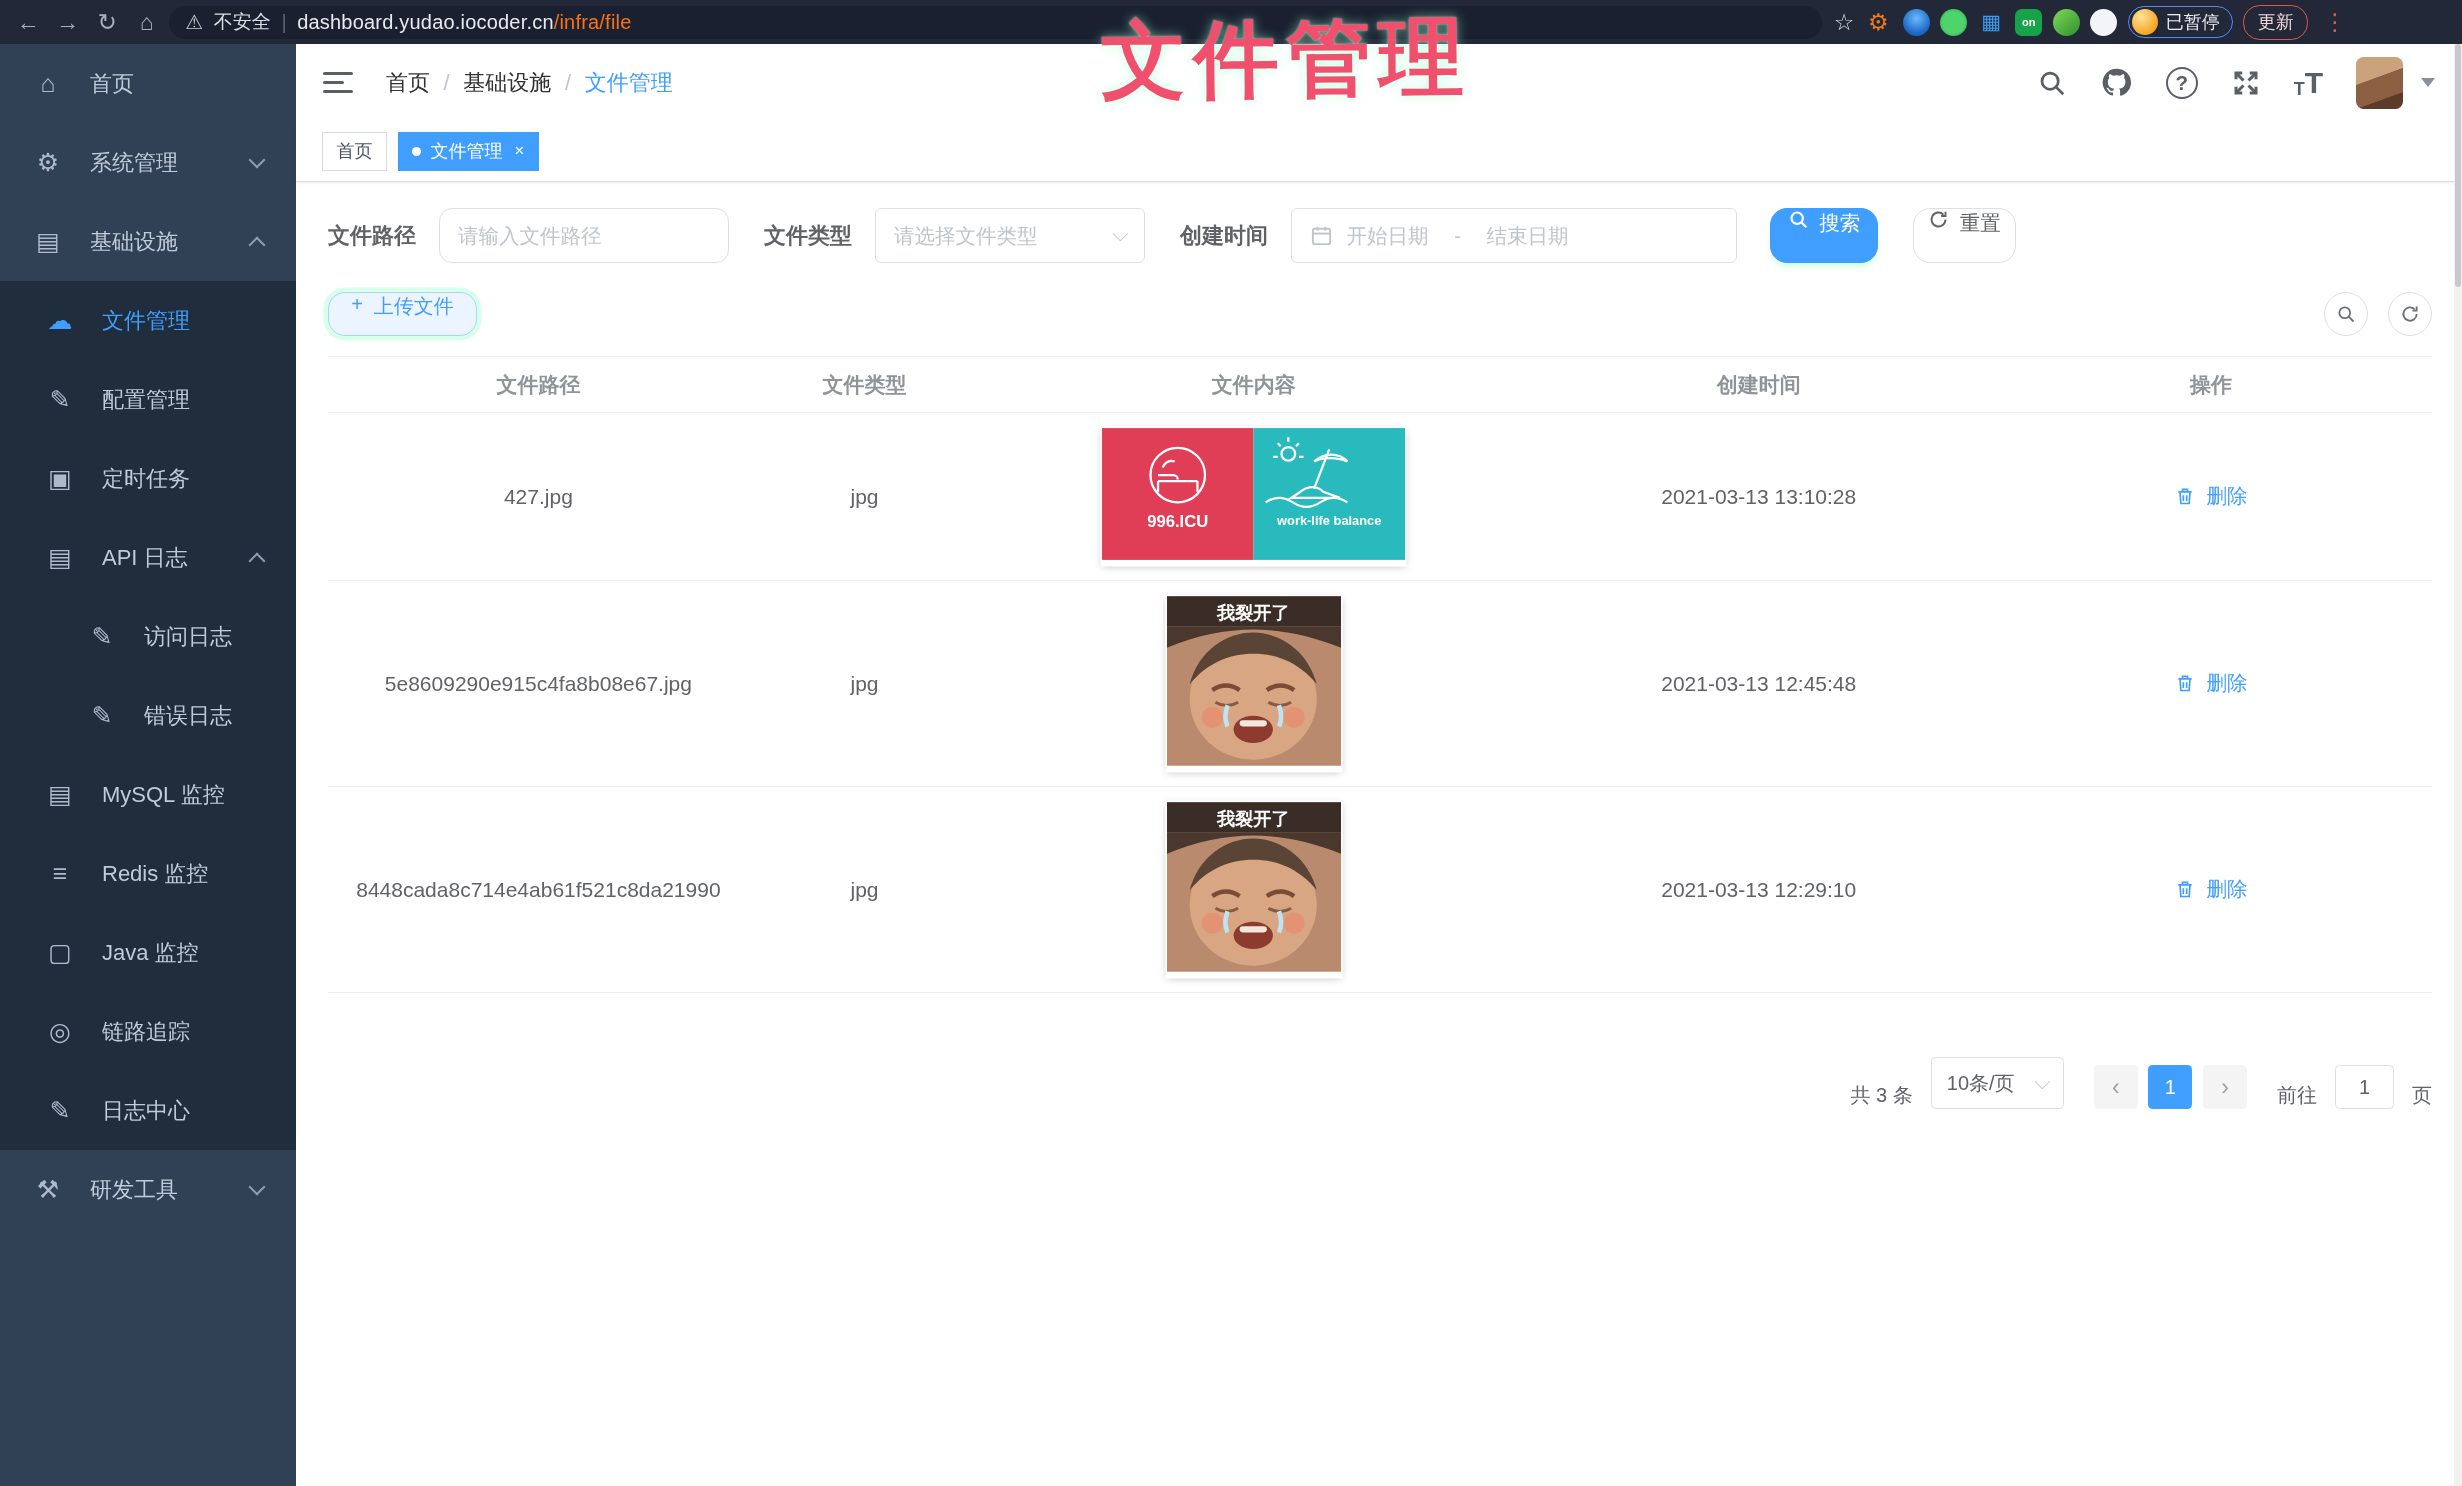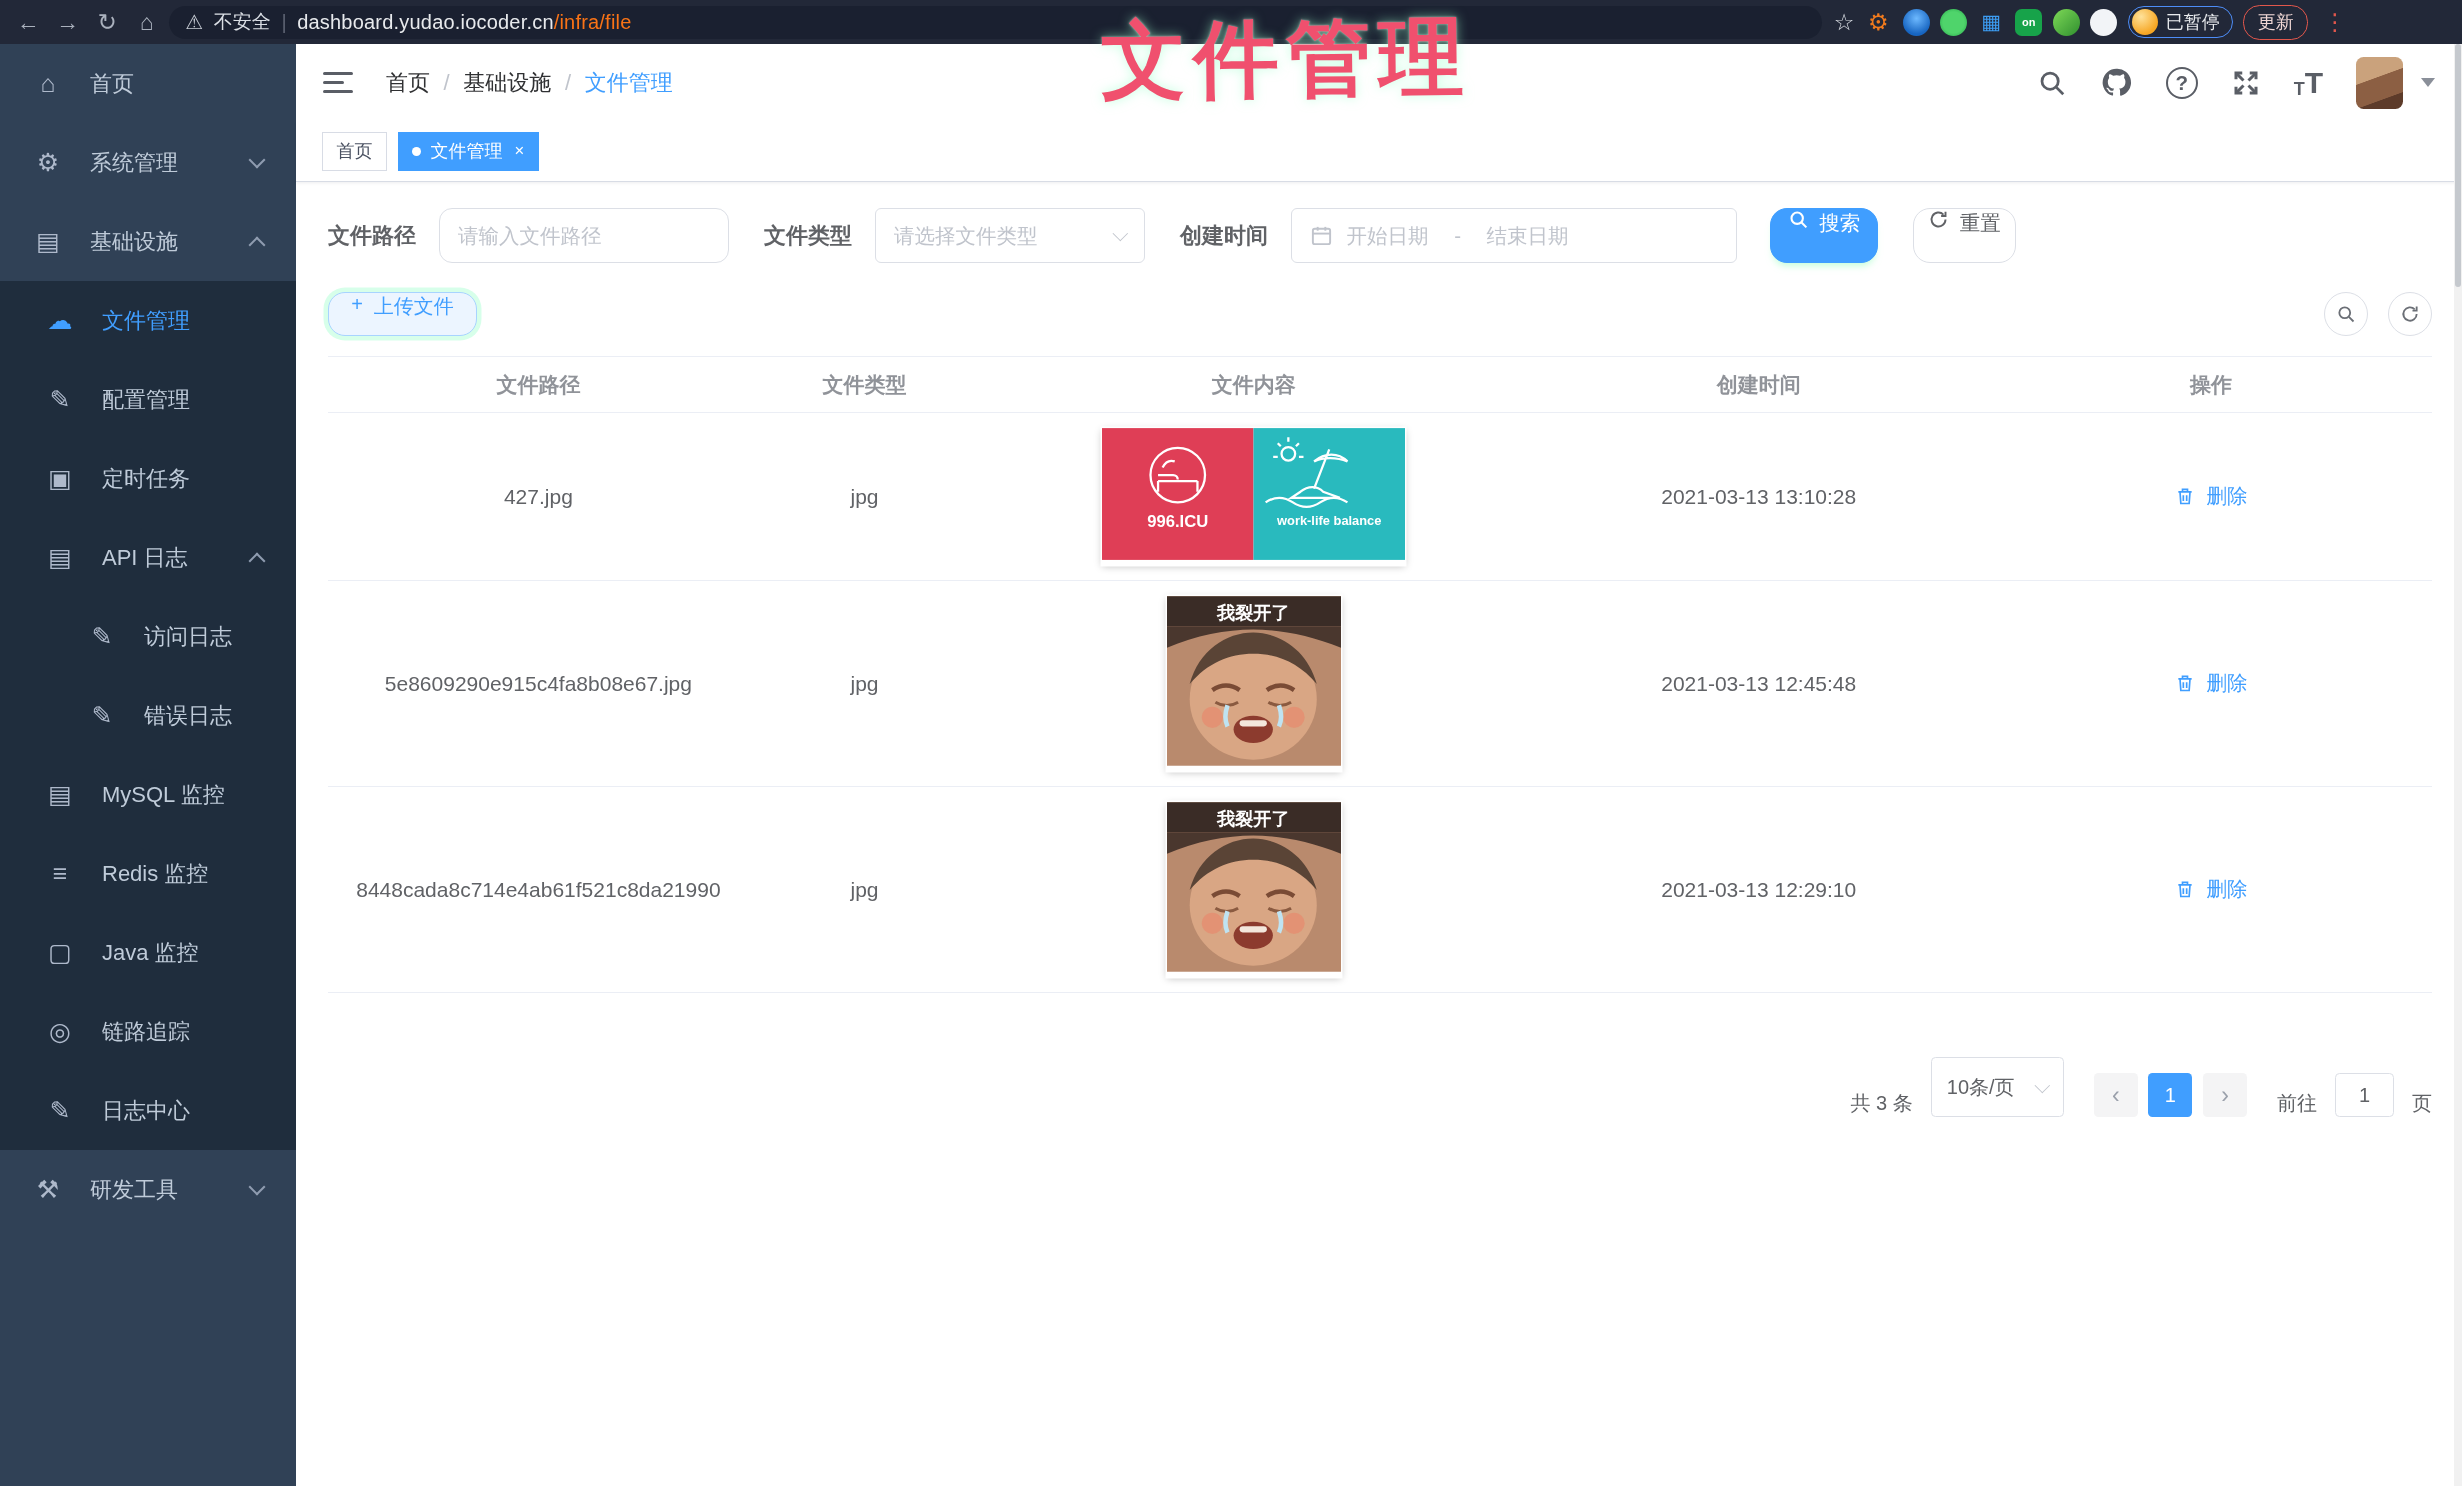--- a/index.html
+++ b/index.html
@@ -120,21 +120,21 @@
     font-weight:bold; padding:13.6px 0; text-align:center; }
   td{ border-bottom:0.8px solid #ebeef5; padding:15px 0; text-align:center; font-size:21px;
     color:#606266; vertical-align:middle; }
   .col1{width:20%} .col2{width:11%} .col3{width:26%} .col4{width:22%} .col5{width:21%}
   .del-link{ color:#409EFF; display:inline-flex; align-items:center; gap:12px; cursor:pointer; font-size:20.5px; }
   .cell-img{ display:inline-block; box-shadow:0 0 0 1.5px #fff,0 1.5px 7.6px rgba(0,0,0,.25); }
 
   
   .pager{ display:flex; justify-content:flex-end; align-items:flex-end; margin-top:64px; gap:18px;
     font-size:20px; color:#606266; padding-bottom:45px; }
-  .psel{ width:133px; height:60px; border:0.8px solid #dcdfe6; border-radius:4.5px; display:flex;
+  .psel{ width:133px; height:52px; border:0.8px solid #dcdfe6; border-radius:4.5px; display:flex;
     align-items:center; justify-content:space-between; padding:0 15px; color:#606266; cursor:pointer; }
   .pgroup{ display:flex; gap:10.6px; margin:0 12px; }
   .pbtn{ min-width:44px; height:44px; background:#f4f4f5; color:#9aa0ab; border-radius:4.5px;
     display:flex; align-items:center; justify-content:center; font-size:23px; cursor:pointer; }
   .pbtn.active{ background:#409EFF; color:#fff; font-size:20px; }
   .goto-inp{ width:59px; height:44px; border:0.8px solid #dcdfe6; border-radius:4.5px; text-align:center;
     font-size:20px; color:#606266; outline:none; }
 
   
   .watermark{ position:absolute; left:1101px; top:1.5px; z-index:60; font-size:85px; font-weight:bold;

